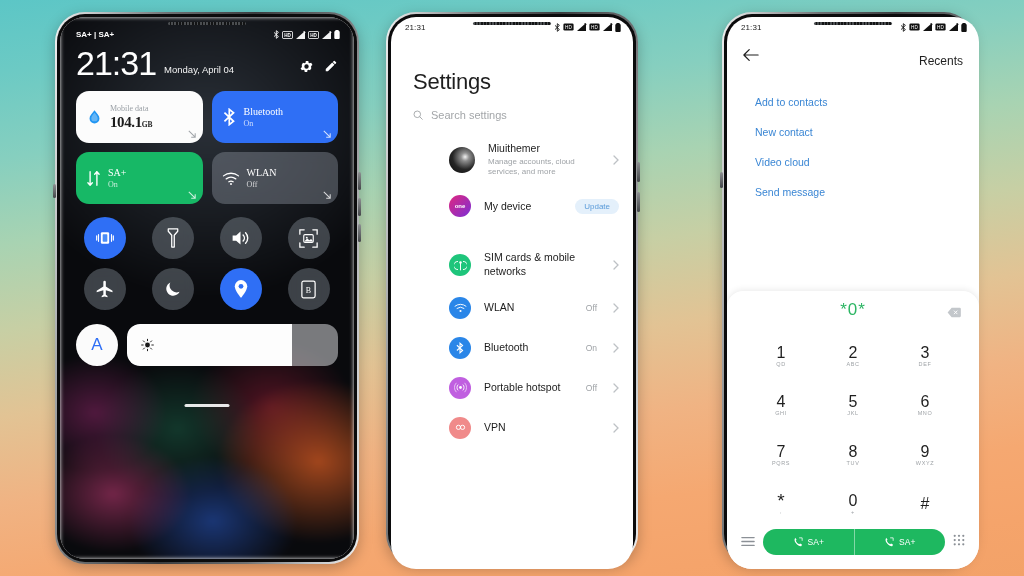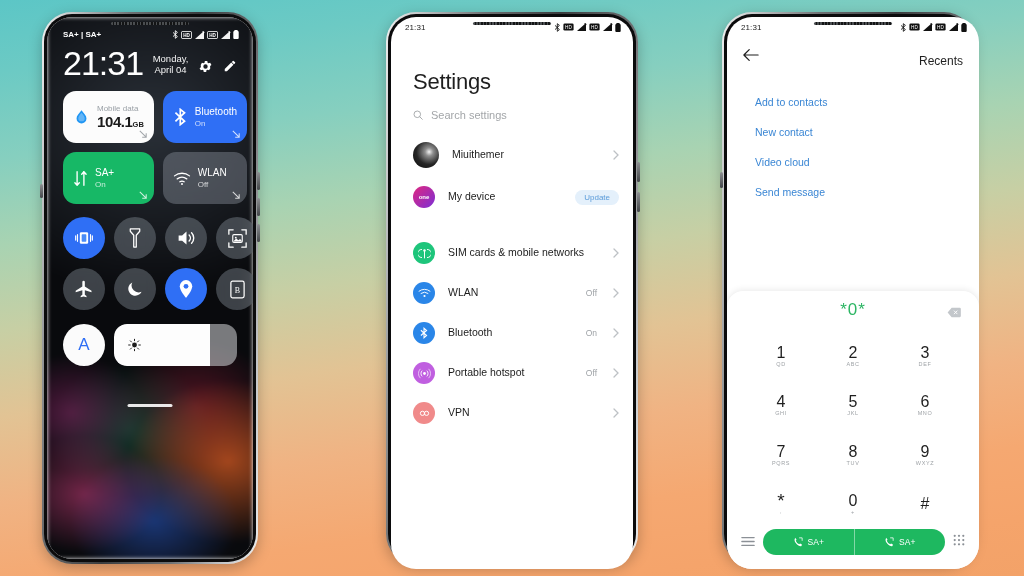--- a/index.html
+++ b/index.html
@@ -40,21 +40,21 @@
   
   .statusbar{
     height:20px; display:flex; align-items:center;
     justify-content:space-between; padding:0 12px 0 14px;
     font-size:8px; letter-spacing:.1px;
   }
   .sb-icons{ display:flex; align-items:center; gap:2.5px; }
   .sb-icons svg{ display:block; }
 
   
-  #phone1{ left:42px; top:12px; width:216px; height:552px; }
+  #phone1{ left:55px; top:12px; width:304px; height:552px; }
   .cc-wall{
     position:absolute; inset:0;
     background:
       radial-gradient(120px 90px at 18% 88%, rgba(200,60,120,.55), transparent 65%),
       radial-gradient(130px 100px at 52% 93%, rgba(40,90,200,.55), transparent 65%),
       radial-gradient(150px 120px at 88% 82%, rgba(225,95,35,.7), transparent 68%),
       radial-gradient(110px 90px at 12% 73%, rgba(150,40,110,.5), transparent 65%),
       radial-gradient(120px 100px at 40% 76%, rgba(30,110,80,.45), transparent 68%),
       radial-gradient(120px 100px at 72% 72%, rgba(170,30,60,.45), transparent 68%),
       radial-gradient(200px 180px at 50% 100%, rgba(10,10,14,.85), transparent 70%),
@@ -65,21 +65,21 @@
   .cc-statusrow{
     display:flex; justify-content:space-between; align-items:center;
     padding:13px 14px 0 16px; font-size:8px; font-weight:600;
   }
   .cc-clockrow{ display:flex; align-items:flex-end; padding:8px 16px 0; gap:8px; }
   .cc-time{ font-size:34px; font-weight:300; line-height:.95; letter-spacing:-1px; }
   .cc-date{ font-size:9.5px; font-weight:400; padding-bottom:4px; opacity:.95;text-align:center; }
   .cc-acts{ margin-left:auto; display:flex; gap:10px; padding-bottom:5px; }
   .cc-acts svg{ display:block; }
 
-  .cc-bigtiles{ display:grid; grid-template-columns:1fr 1fr; gap:9px; padding:12px 16px 0; }
+  .cc-bigtiles{ display:grid; grid-template-columns:1fr 1fr; gap:9px; padding:12px 16px 0;font-family:Liberation Serif, serif; }
   .bigtile{
     border-radius:13px; height:52px; position:relative;
     padding:7px 10px; display:flex; align-items:center; gap:7px;
   }
   .bigtile .corner{ position:absolute; right:7px; bottom:5px; opacity:.8; }
   .bt-title{ font-size:10px; font-weight:500; line-height:1.25; }
   .bt-sub{ font-size:8px; opacity:.75; line-height:1.25; }
   .tile-white{ background:#fcfcfc; color:#1b1b1b; flex-direction:row; }
   .tile-blue{ background:#2f6ff5; color:#fff; }
   .tile-green{ background:#17b866; color:#fff; }
@@ -107,21 +107,21 @@
   .cc-home{ position:absolute; left:50%; transform:translateX(-50%);
     bottom:152px; width:45px; height:3px; border-radius:2px; background:rgba(255,255,255,.9); }
 
   
   #phone2{ left:386px; top:12px; width:252px; height:552px; }
   .st-screen{ background:#fff; color:#1f1f1f; height:100%; }
   .st-statusbar{ color:#1a1a1a; }
   .st-title{ font-size:22px; font-weight:400; padding:32px 0 0 22px; letter-spacing:-.2px; }
   .st-search{ display:flex; align-items:center; gap:8px; padding:14px 0 0 22px; color:#a3a6a9; font-size:11px; }
   .st-list{ padding-top:12px; }
-  .st-row{ display:flex; align-items:center; gap:13px; padding:9px 14px 9px 22px; min-height:36px; }
+  .st-row{ display:flex; align-items:center; gap:13px; padding:9px 14px 9px 22px; min-height:36px;margin-left:36px; }
   .st-ico{ width:22px; height:22px; border-radius:50%; flex:none;
     display:flex; align-items:center; justify-content:center; }
   .st-txt{ flex:1; min-width:0; }
   .st-name{ font-size:10.5px; font-weight:500; color:#1c1c1c; line-height:1.3; }
   .st-desc{ font-size:8px; color:#9fa3a7; line-height:1.3; margin-top:1px; }
   .st-val{ font-size:8.5px; color:#9fa3a7; margin-right:3px; }
   .chev{ color:#bdc1c5; flex:none; }
   .badge{ background:#e4f0fb; color:#5b9bd9; font-size:8px;
     padding:3px 9px; border-radius:9px; }
   .st-gap{ height:16px; }
@@ -385,20 +385,21 @@
           <path d="M9.5 9.5 13 13" stroke="#a3a6a9" stroke-width="1.3" stroke-linecap="round"></path>
         </svg>
       <span>Search settings</span>
     </div>
 
     <div class="st-list">
       <div class="st-row">
         <div class="st-ico" style="width:26px;height:26px;background:radial-gradient(circle at 62% 38%,#f2f2f2 0%,#8e8e8e 18%,#262626 55%,#0a0a0a 100%);"></div>
         <div class="st-txt">
           <div class="st-name">Miuithemer</div>
+          <div class="st-desc">Manage accounts, cloud services, and more</div>
         </div>
         <svg class="chev" width="6" height="10" viewBox="0 0 6 10">
             <path d="M1 1l4 4-4 4" fill="none" stroke="currentColor" stroke-width="1.3" stroke-linecap="round"></path>
           </svg>
       </div>
 
       <div class="st-row">
         <div class="st-ico" style="background:linear-gradient(135deg,#e0277f,#7b2fd6);">
           <span style="font-size:6px;color:#fff;font-weight:700;">one</span>
         </div>

